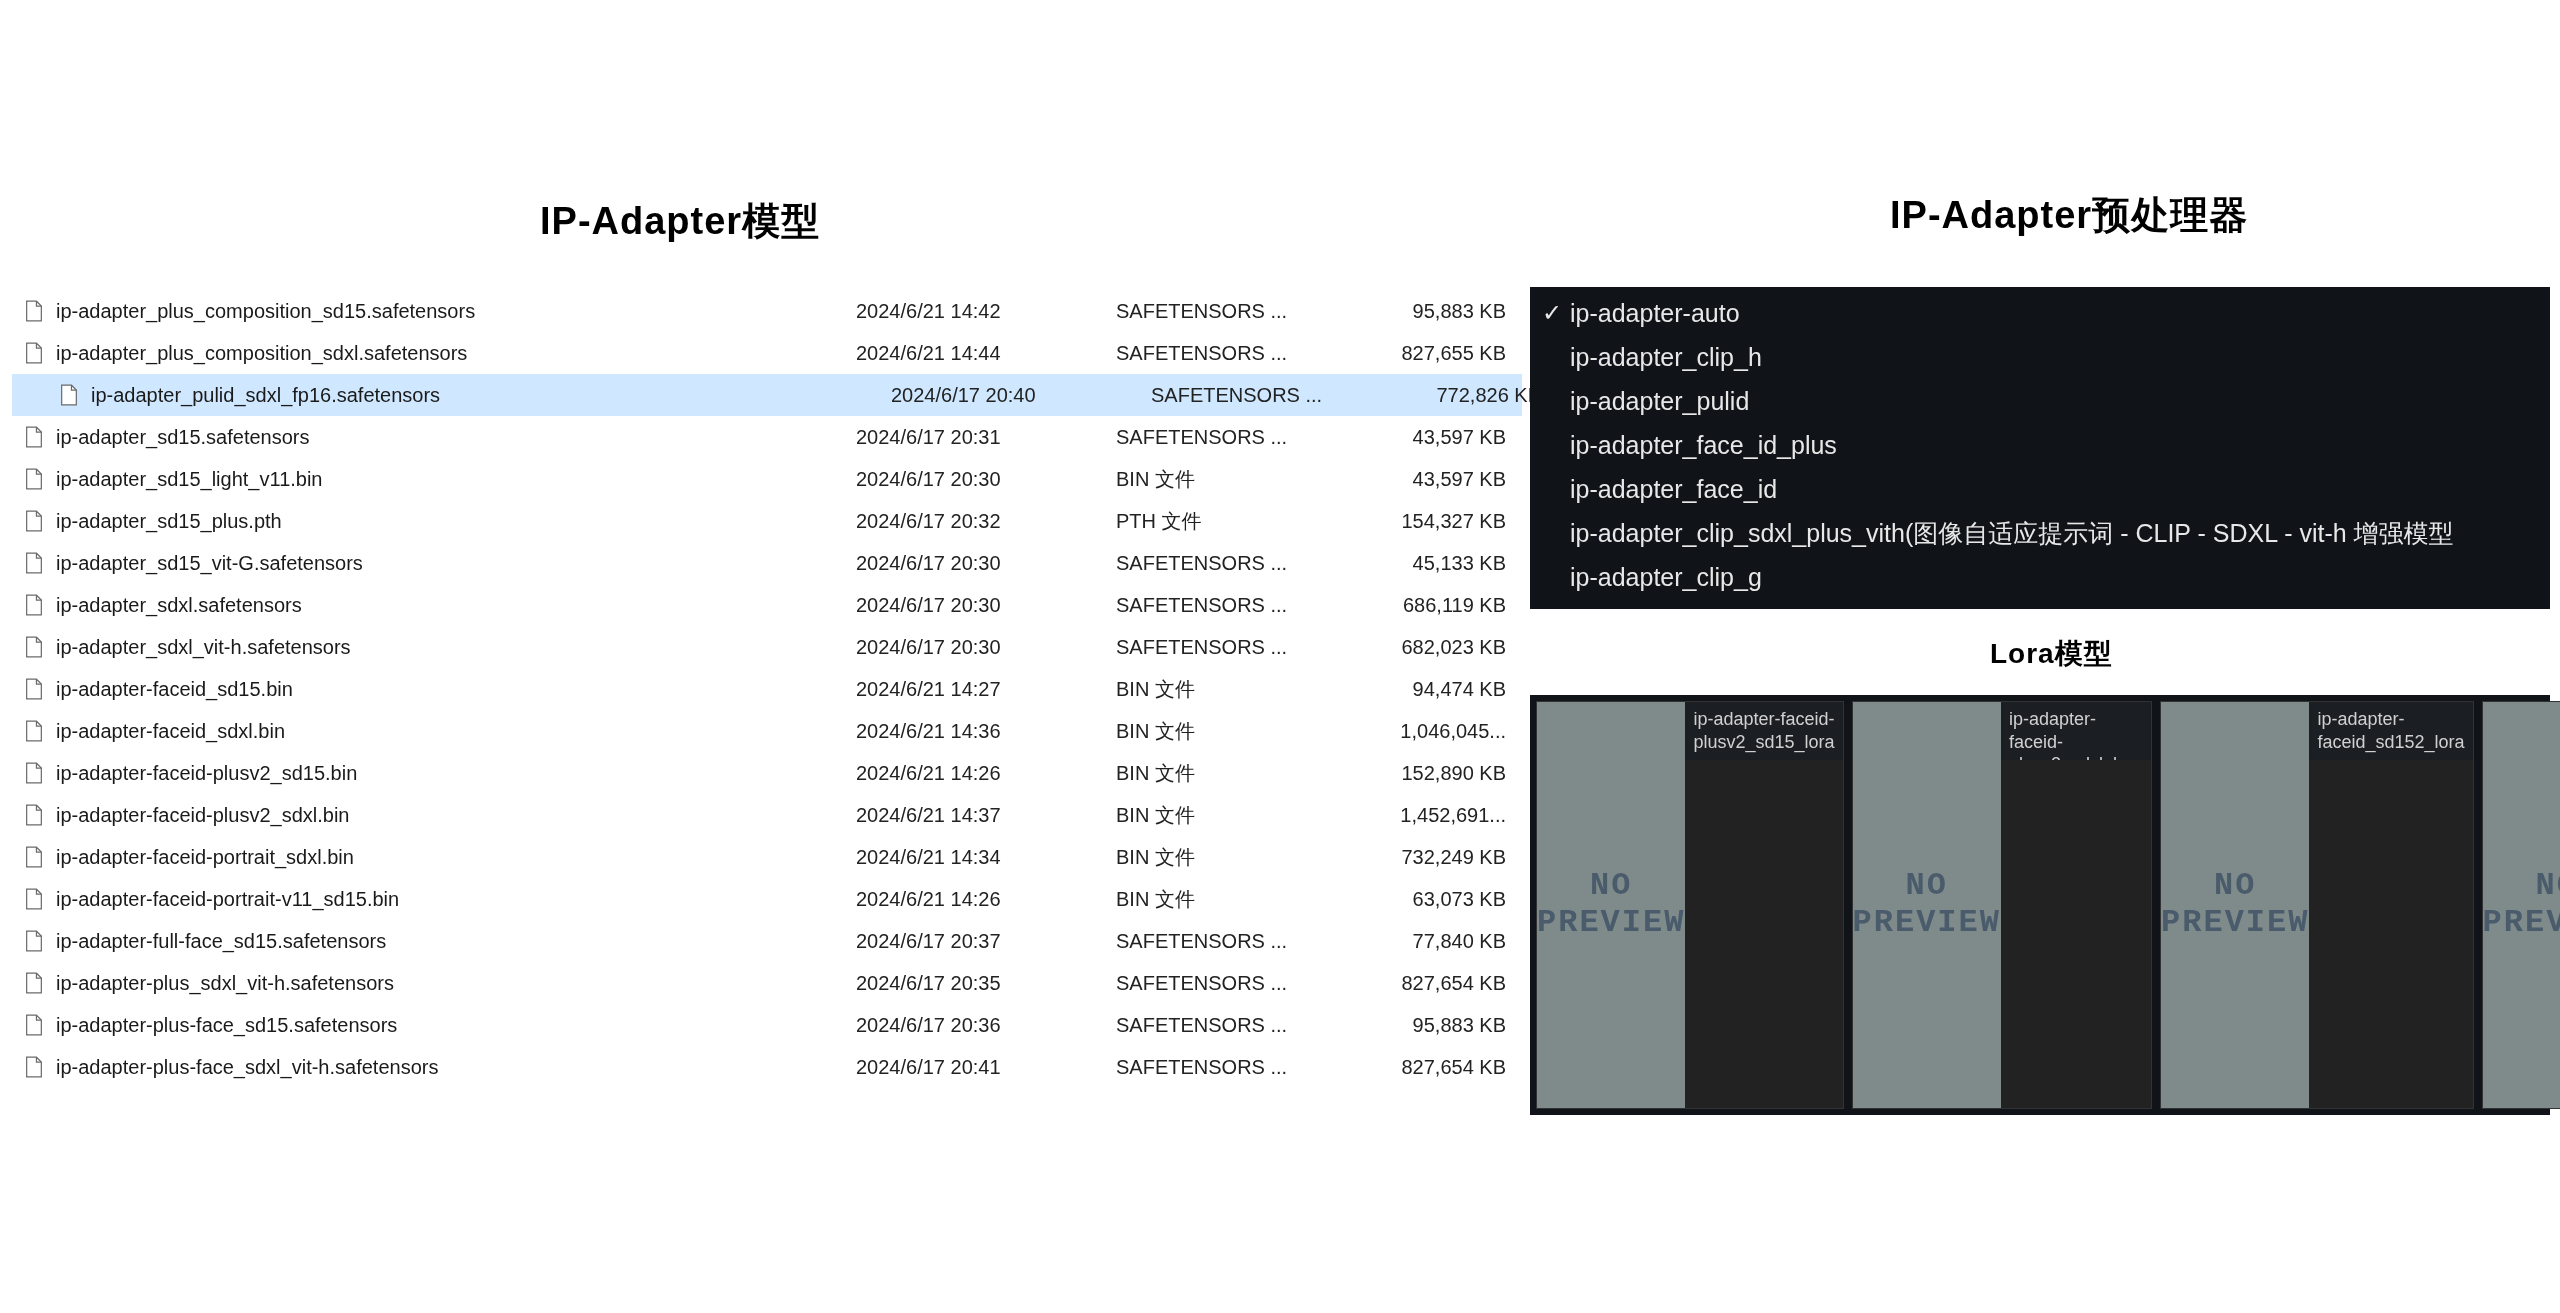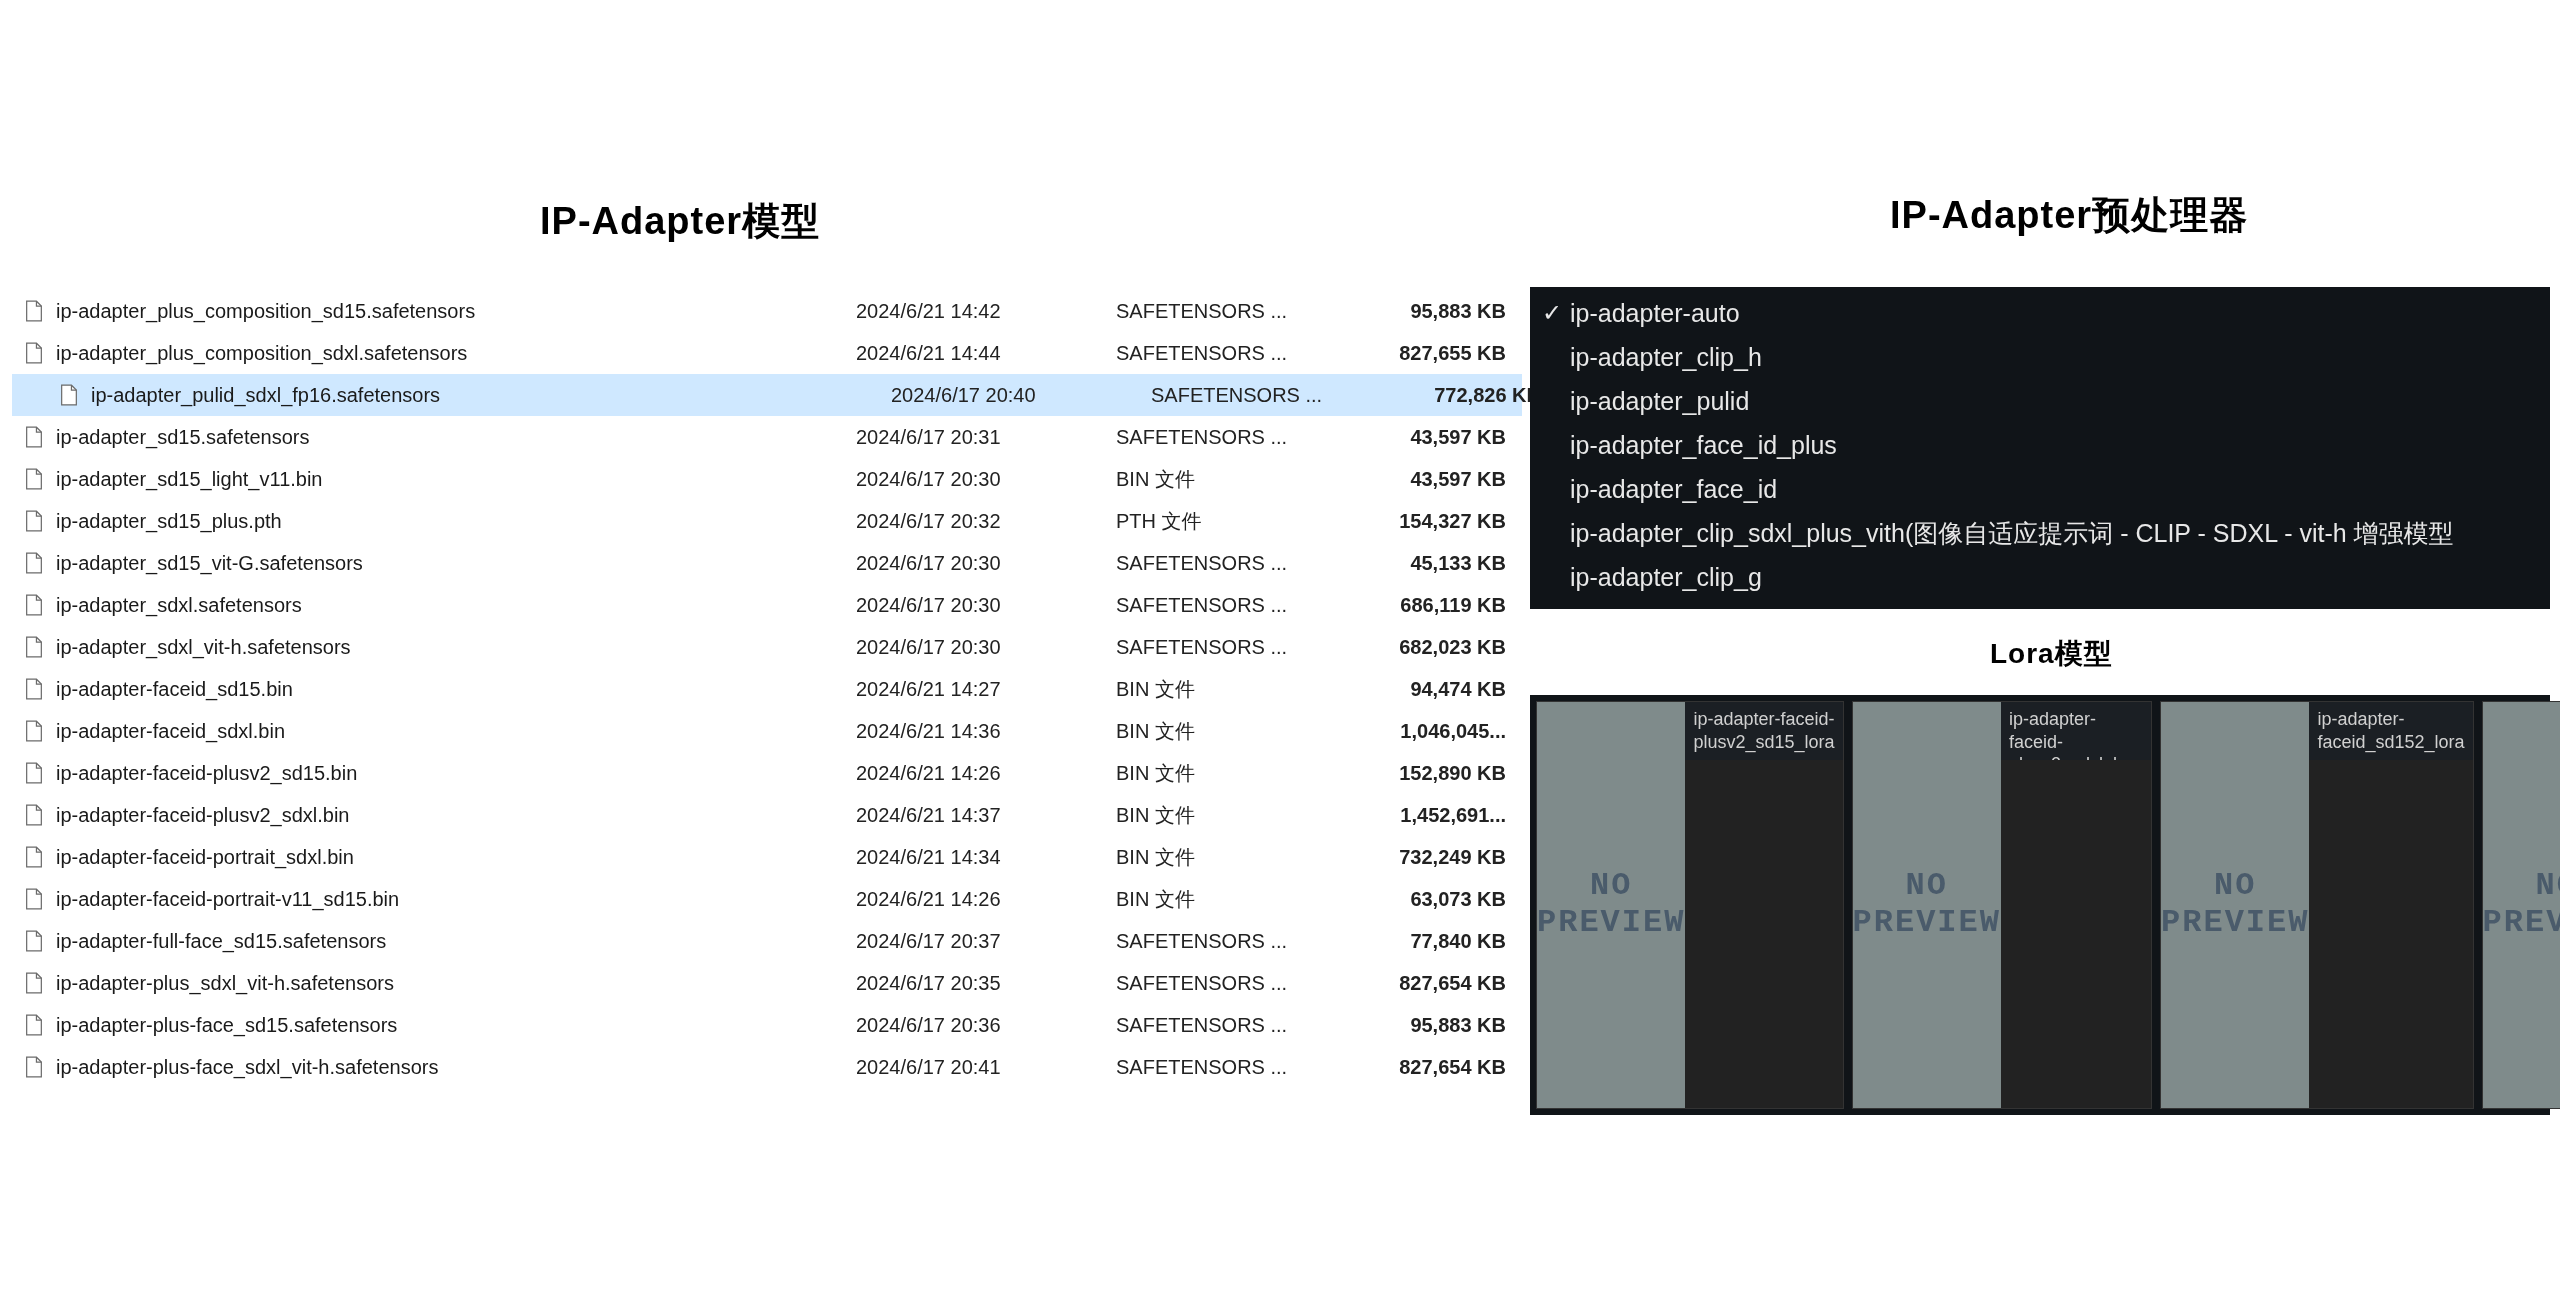--- a/index.html
+++ b/index.html
@@ -45,21 +45,21 @@
     display: flex;
     align-items: center;
     justify-content: center;
     flex-shrink: 0;
     margin-right: 8px;
   }
   .file-icon-svg { width: 18px; height: 22px; }
   .file-row .name-cell { flex: 0 0 800px; white-space: nowrap; overflow: hidden; }
   .file-row .date-cell { flex: 0 0 260px; color: #222; }
   .file-row .type-cell { flex: 0 0 220px; color: #222; }
-  .file-row .size-cell { flex: 0 0 170px; text-align: right; color: #222; font-weight: bold; }
+  .file-row .size-cell { flex: 0 0 170px; text-align: right; color: #222; }
 
   
   .preproc-panel {
     position: absolute;
     left: 1530px;
     top: 287px;
     width: 1020px;
     background: #101418;
     padding: 4px 0 10px 0;
   }

